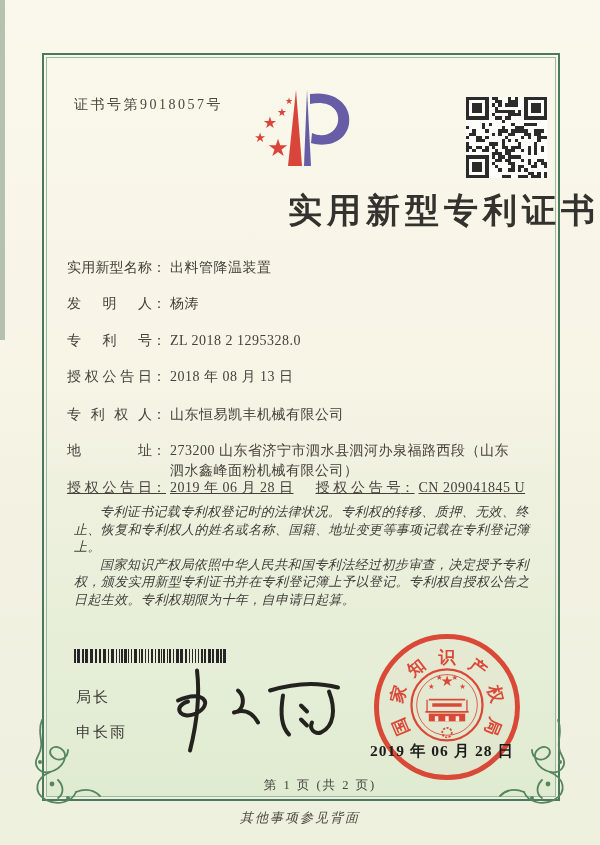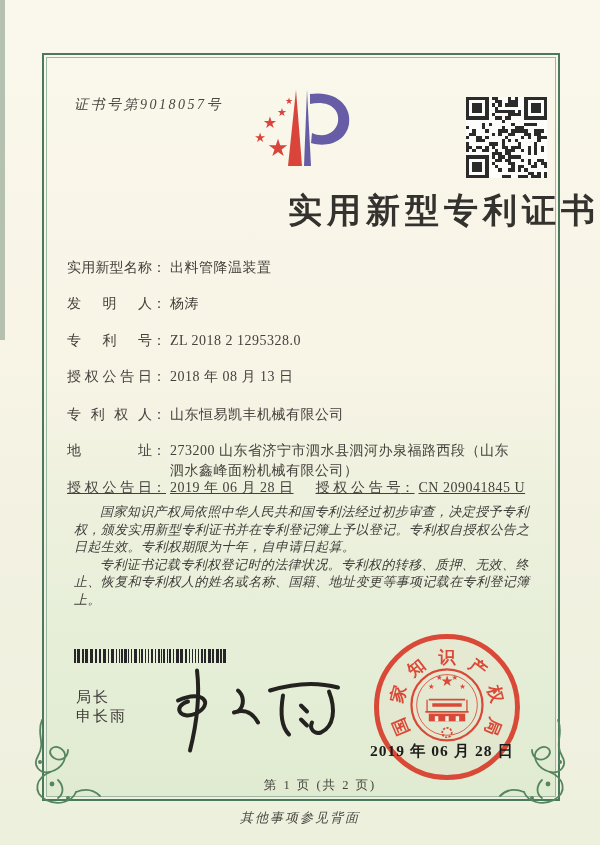--- a/index.html
+++ b/index.html
@@ -7,21 +7,21 @@
         background:linear-gradient(180deg,#faf7ec 0%,#f8f5e7 40%,#f3f2e2 60%,#eef0de 100%);
         font-family:"Liberation Serif","DejaVu Serif",serif;color:#3a3835;}
   .scan-edge{position:absolute;left:0;top:0;width:5px;height:340px;background:#7e957f;opacity:.55;}
 
   
   .frame{position:absolute;left:42px;top:53px;width:514px;height:744px;
          border:2px solid var(--green,#4a7a5b);}
   .frame-inner{position:absolute;left:2px;top:2px;right:2px;bottom:2px;border:1px solid #9cb8a3;
          background:linear-gradient(180deg,rgba(250,247,236,.0) 0%,rgba(250,247,236,0) 45%,rgba(228,238,214,.65) 72%,rgba(222,235,208,.9) 100%);}
 
-  .cert-no{position:absolute;left:74px;top:96px;font-size:14px;letter-spacing:2.5px;color:#4a4741;font-style:italic;}
+  .cert-no{position:absolute;left:74px;top:96px;font-size:14px;letter-spacing:2.5px;color:#4a4741;}
 
   .logo{position:absolute;left:232px;top:84px;width:136px;height:95px;}
   .qr{position:absolute;left:466px;top:97px;width:81px;height:81px;background:#fdfdfb;}
 
   .title{position:absolute;left:0;top:188px;width:100%;text-align:right;
          font-size:34px;font-weight:bold;letter-spacing:5px;color:#34322e;}
 
   .frow{position:absolute;left:67px;display:flex;align-items:flex-start;font-size:14px;line-height:20px;color:#44413c;}
   .flabel{display:inline-block;width:85px;text-align:justify;text-align-last:justify;white-space:nowrap;flex:none;}
   .colon{flex:none;margin-right:4px;}
@@ -29,21 +29,21 @@
   .grant-group{display:flex;text-decoration:underline;}
 
   .legal{position:absolute;left:74px;top:503px;width:456px;font-size:13px;line-height:17.6px;
          font-style:italic;color:#3f3d39;}
   .legal p{margin:0;text-indent:2em;letter-spacing:.4px;}
 
   .barcode{position:absolute;left:74px;top:649px;width:154px;height:14px;}
 
   .signer{position:absolute;left:76px;top:688px;font-size:15px;color:#3c3a36;letter-spacing:2px;
           font-family:"Liberation Sans","DejaVu Sans",sans-serif;}
-  .signer .name{text-align:right;}
+  .signer .name{margin-top:16px;text-align:right;}
   .signature{position:absolute;left:150px;top:658px;width:200px;height:100px;}
 
   .seal{position:absolute;left:374px;top:634px;width:136px;height:136px;border-radius:50%;
         border:5px solid var(--sealred,#d93827);opacity:.9;background:rgba(226,90,70,.04);}
   .ringchar{position:absolute;left:50%;top:50%;font-size:17px;font-weight:bold;color:var(--sealred,#d93827);}
   .emblem{position:absolute;left:50%;top:50%;transform:translate(-50%,-52%);}
   .seal-date{position:absolute;left:360px;top:741px;width:164px;text-align:center;font-size:15.5px;
              font-weight:bold;color:#1d1c1a;letter-spacing:1px;z-index:5;}
 
   .page-info{position:absolute;left:0;top:777px;width:100%;text-align:center;font-size:12.5px;
@@ -310,22 +310,22 @@
       <span class="fvalue">2019 年 06 月 28 日</span>
     </span>
     <span class="grant-group" style="margin-left:22px">
       <span class="flabel">授权公告号</span>
         <span class="colon">：</span>
       <span class="fvalue">CN 209041845 U</span>
     </span>
   </div>
 
   <div class="legal">
+    <p>专利证书记载专利权登记时的法律状况。专利权的转移、质押、无效、终止、恢复和专利权人的姓名或名称、国籍、地址变更等事项记载在专利登记簿上。</p>
     <p>国家知识产权局依照中华人民共和国专利法经过初步审查，决定授予专利权，颁发实用新型专利证书并在专利登记簿上予以登记。专利权自授权公告之日起生效。专利权期限为十年，自申请日起算。</p>
-    <p>专利证书记载专利权登记时的法律状况。专利权的转移、质押、无效、终止、恢复和专利权人的姓名或名称、国籍、地址变更等事项记载在专利登记簿上。</p>
   </div>
 
   <div class="barcode">
     <svg viewBox="0 0 154 14" width="154" height="14" shape-rendering="crispEdges">
         <rect x="0" y="0" width="2" height="14" fill="#262626"></rect>
         <rect x="3.2" y="0" width="3" height="14" fill="#262626"></rect>
         <rect x="8.2" y="0" width="2" height="14" fill="#262626"></rect>
         <rect x="11.399999999999999" y="0" width="3" height="14" fill="#262626"></rect>
         <rect x="16.4" y="0" width="3" height="14" fill="#262626"></rect>
         <rect x="20.599999999999998" y="0" width="2" height="14" fill="#262626"></rect>

